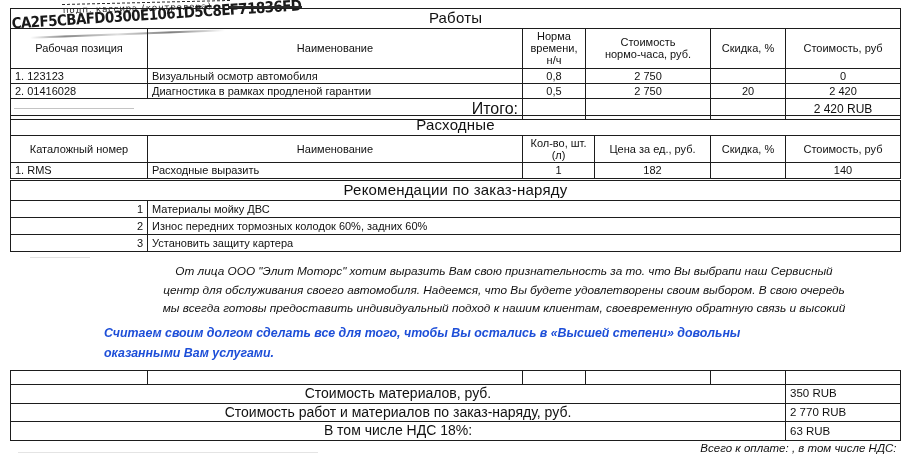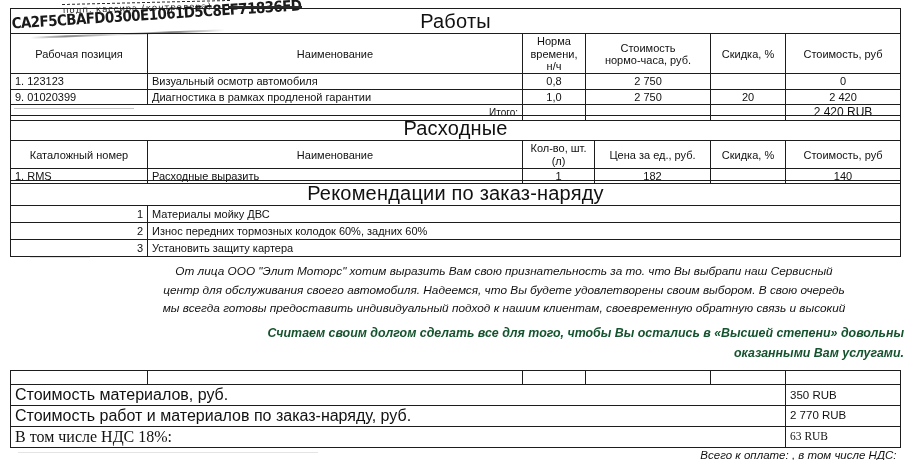--- a/index.html
+++ b/index.html
@@ -84,21 +84,21 @@
   }
   .doc-table td, .doc-table th {
     border: 1px solid #1d1d1d;
     padding: 1px 4px;
     vertical-align: middle;
     font-weight: normal;
     line-height: 1.12;
   }
   .sec-title {
     text-align: center;
-    font-size: 20px;
+    font-size: 15px;
     font-weight: bold;
     padding: 2px 0 3px 0;
     letter-spacing: .2px;
   }
   .hdr {
     text-align: center;
     font-size: 11px;
     padding: 3px 2px;
     line-height: 1.12;
   }
@@ -111,22 +111,22 @@
   
   #works-table { left: 10px; top: 8px; width: 890px; }
   
   #materials-table { left: 10px; top: 115px; width: 890px; }
   
   #recommendations-table { left: 10px; top: 180px; width: 890px; }
   
   #totals-table { left: 10px; top: 370px; width: 890px; }
 
   .totals-label {
-    text-align: left;
-    font-size: 16px;
+    text-align: center;
+    font-size: 14px;
     font-weight: bold;
     padding-right: 4px;
   }
   .totals-value {
     text-align: left;
     font-size: 11.5px;
     font-weight: bold;
     padding-left: 4px;
   }
   .totals-final {
@@ -156,22 +156,22 @@
   .prose p { margin: 0; }
   .prose-bold {
     position: absolute;
     left: 104px;
     top: 324px;
     width: 800px;
     font-style: italic;
     font-weight: bold;
     font-size: 12.4px;
     line-height: 1.58;
-    text-align: right;
-    color: #14532d;
+    text-align: left;
+    color: #1d4ed8;
   }
   .prose-bold p { margin: 0; }
 
   
   .smear {
     position: absolute;
     height: 1px;
     background: rgba(60,60,60,.30);
     pointer-events: none;
   }
@@ -217,29 +217,29 @@
     </tr>
     <tr class="rowcell">
       <td class="l">1. 123123</td>
       <td class="l">Визуальный осмотр автомобиля</td>
       <td class="c">0,8</td>
       <td class="c">2 750</td>
       <td class="c"></td>
       <td class="c">0</td>
     </tr>
     <tr class="rowcell">
-      <td class="l">9. 01020399</td>
+      <td class="l">2. 01416028</td>
       <td class="l">Диагностика в рамках продленой гарантии</td>
-      <td class="c">1,0</td>
+      <td class="c">0,5</td>
       <td class="c">2 750</td>
       <td class="c">20</td>
       <td class="c">2 420</td>
     </tr>
     <tr class="rowcell">
-      <td class="r" colspan="2" style="font-size:10px;">Итого:</td>
+      <td class="r" colspan="2" style="font-size:16px;">Итого:</td>
       <td></td>
       <td></td>
       <td></td>
       <td class="c b" style="font-size:12px;">2 420 RUB</td>
     </tr>
   </tbody>
 </table>
 
 <table class="doc-table" id="materials-table">
   <colgroup>
@@ -330,21 +330,21 @@
       <td></td>
     </tr>
     <tr style="height:16px;">
       <td class="totals-label" colspan="5">Стоимость материалов, руб.</td>
       <td class="totals-value">350 RUB</td>
     </tr>
     <tr style="height:16px;">
       <td class="totals-label" colspan="5">Стоимость работ и материалов по заказ-наряду, руб.</td>
       <td class="totals-value">2 770 RUB</td>
     </tr>
-    <tr style="height:16px;font-family:Liberation Serif, serif;">
+    <tr style="height:16px;">
       <td class="totals-label" colspan="5">В том числе НДС 18%:</td>
       <td class="totals-value">63 RUB</td>
     </tr>
     <tr style="height:16px;">
       <td class="totals-final no-border" colspan="6">Всего к оплате: , в том числе НДС:</td>
     </tr>
   </tbody>
 </table>
 
 <div class="smear" style="left:14px; top:108px; width:120px;"></div>

